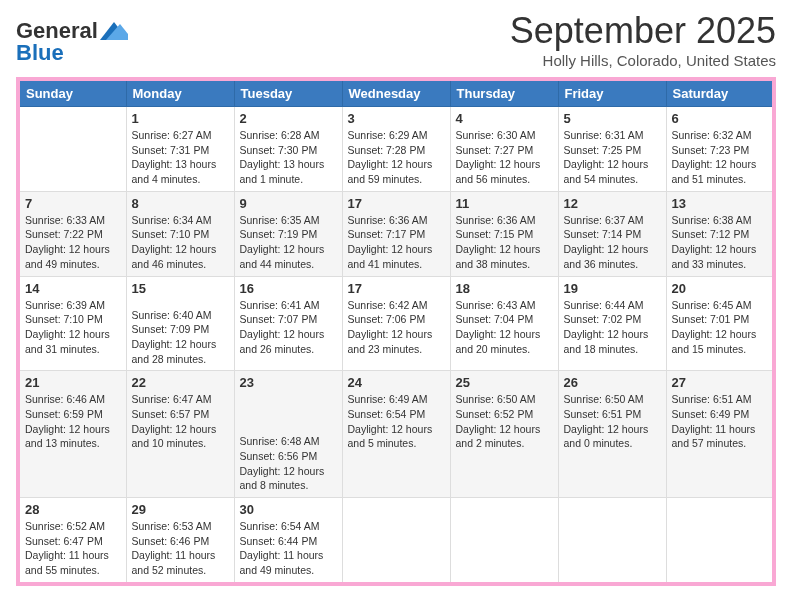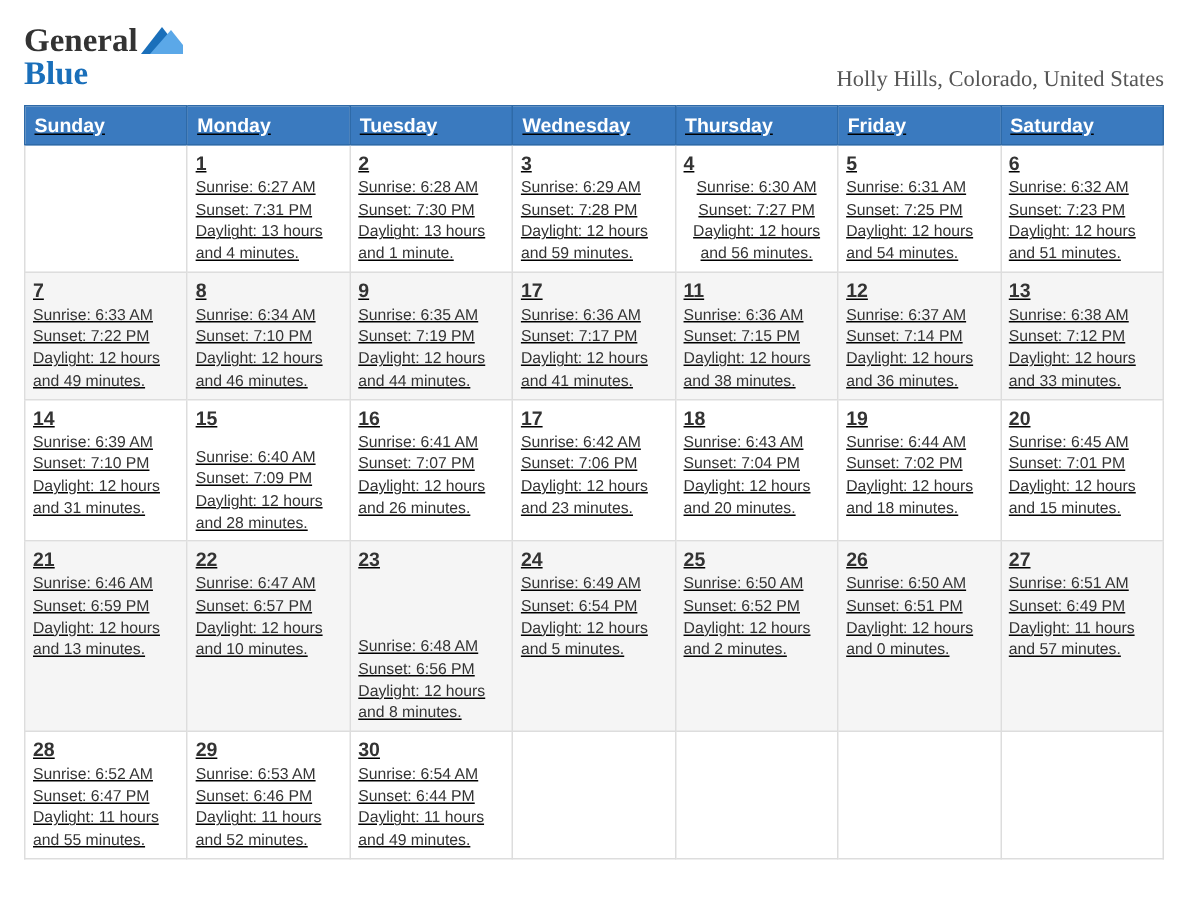--- a/index.html
+++ b/index.html
@@ -6,23 +6,22 @@
     body {
       font-family: Arial, sans-serif;
       background: #fff;
       width: 792px;
       min-height: 612px;
       padding: 10px 16px;
     }
     .header-area {
       display: flex;
       justify-content: space-between;
-      align-items: flex-end;
+      align-items: center;
       margin-bottom: 8px;
-      font-family: Liberation Serif, serif;
     }
     .logo {
       display: flex;
       flex-direction: column;
       align-items: flex-start;
       padding-top: 4px;
     }
     .logo-wrapper {
       display: flex;
       align-items: center;
@@ -32,27 +31,25 @@
       text-align: right;
     }
     .main-title {
       font-size: 36px;
       color: #333;
       font-weight: normal;
     }
     .subtitle {
       font-size: 15px;
       color: #555;
-      margin-top: 11px;
     }
     .calendar {
       width: 100%;
       border-collapse: collapse;
-      border: 1px solid #f9a8d4;
-      text-decoration: underline;
+      border: 4px solid #f9a8d4;
     }
     .calendar th {
       background-color: #3a7abf;
       color: #fff;
       text-align: left;
       padding: 5px 6px;
       font-size: 13px;
       font-weight: bold;
       border: 1px solid #2e6aa8;
     }
@@ -92,20 +89,21 @@
     <div class="logo-wrapper">
       <span style="font-size:22px;font-weight:bold;color:#333;">General</span>
       <svg width="30" height="22" viewBox="0 0 30 22">
         <polygon points="0,20 14,2 28,20" fill="#1a6fba"></polygon>
         <polygon points="6,20 20,4 28,14 28,20" fill="#5ba8e8"></polygon>
       </svg>
     </div>
     <span style="font-size:22px;font-weight:bold;color:#1a6fba;margin-top:-4px;">Blue</span>
   </div>
   <div class="title-area">
+    <div class="main-title">September 2025</div>
     <div class="subtitle">Holly Hills, Colorado, United States</div>
   </div>
 </div>
 
 <table class="calendar">
   <thead>
     <tr>
     <th>Sunday</th>
         <th>Monday</th>
         <th>Tuesday</th>
@@ -134,21 +132,21 @@
         </td>
         <td>
           <span class="day-number">3</span>
           <div class="day-info" style="white-space: pre-line;">Sunrise: 6:29 AM
 Sunset: 7:28 PM
 Daylight: 12 hours
 and 59 minutes.</div>
         </td>
         <td>
           <span class="day-number">4</span>
-          <div class="day-info" style="white-space: pre-line; text-align: center;">Sunrise: 6:30 AM
+          <div class="day-info" style="white-space: pre-line;">Sunrise: 6:30 AM
 Sunset: 7:27 PM
 Daylight: 12 hours
 and 56 minutes.</div>
         </td>
         <td>
           <span class="day-number">5</span>
           <div class="day-info" style="white-space: pre-line;">Sunrise: 6:31 AM
 Sunset: 7:25 PM
 Daylight: 12 hours
 and 54 minutes.</div>

